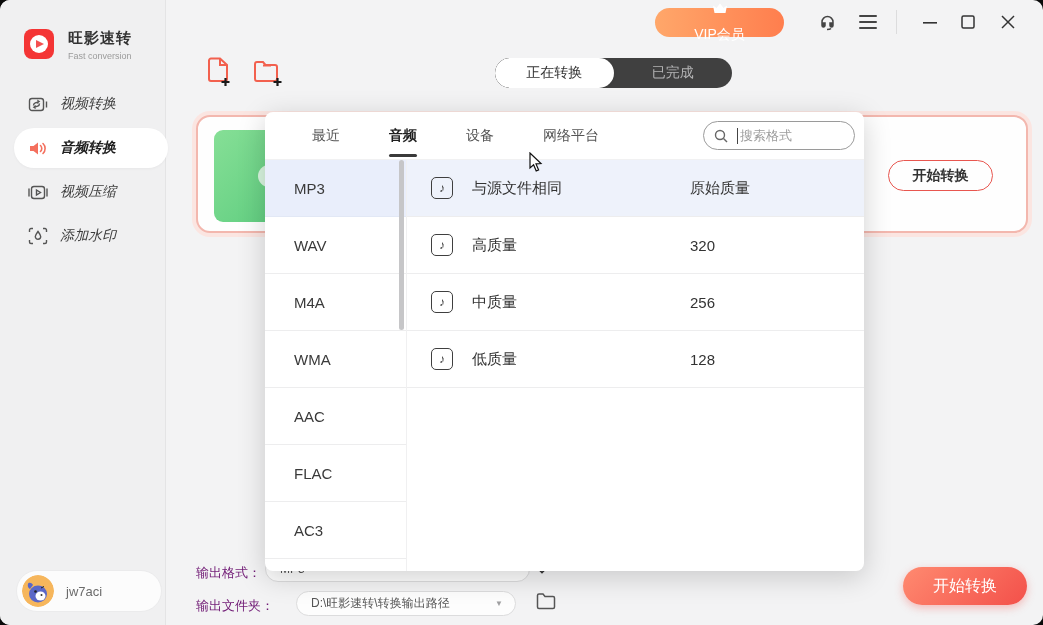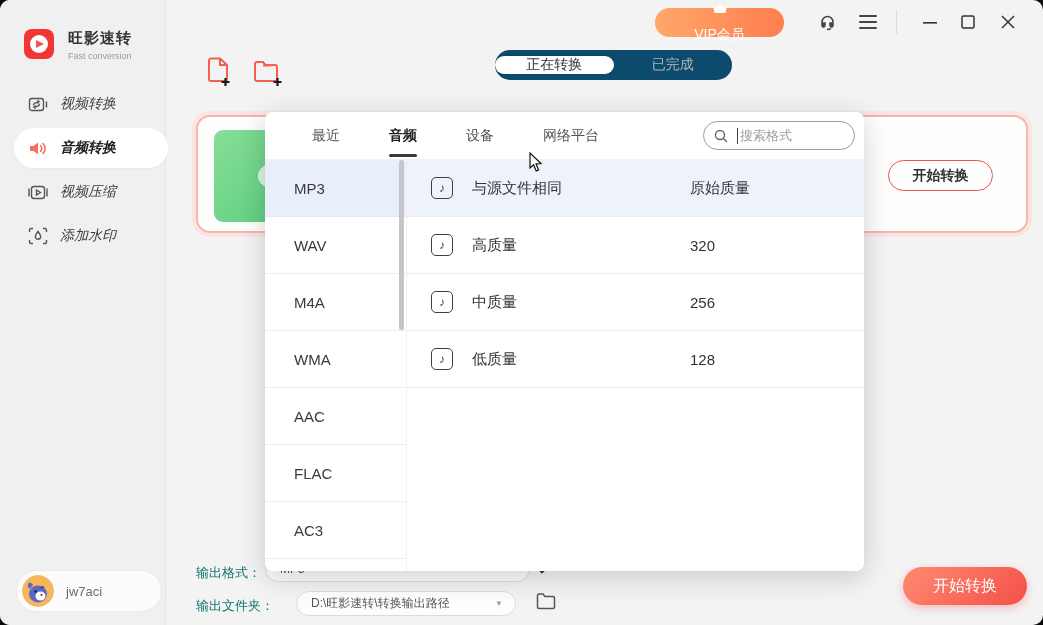--- a/index.html
+++ b/index.html
@@ -31,34 +31,34 @@
   .menu-item .mi-label { margin-left:12px; font-size:14px; color:#3c3c3c;font-style:italic; }
   .menu-item.active .mi-label { font-weight:bold; color:#1e1e1e; }
   .user-pill { position:absolute; left:16px; top:570px; width:146px; height:42px; background:#fcfcfc; border:1px solid #ebebec; border-radius:21px; display:flex; align-items:center; cursor:pointer; }
   .avatar { width:32px; height:32px; border-radius:50%; margin-left:5px; overflow:hidden; }
   .user-name { margin-left:12px; font-size:13px; color:#6b6b6b; }
 
   
   .main { position:absolute; left:182px; top:0; width:861px; height:625px; }
   .addfile-btn { position:absolute; left:24px; top:57px; width:26px; height:30px; cursor:pointer; }
   .addfolder-btn { position:absolute; left:71px; top:59px; width:30px; height:28px; cursor:pointer; }
-  .seg-tabs { position:absolute; left:313px; top:50px; width:237px; height:30px; background:#0c4a6e; border-radius:15px; display:flex; overflow:hidden;align-items:center; }
+  .seg-tabs { position:absolute; left:313px; top:58px; width:237px; height:30px; background:#404040; border-radius:15px; display:flex; overflow:hidden; }
   .seg { flex:1; display:flex; align-items:center; justify-content:center; font-size:14px; color:#b3b3b4; cursor:pointer; }
   .seg.active { background:#fff; border-radius:15px; color:#333; box-shadow:0 0 4px rgba(0,0,0,0.06); }
 
   .task-card { position:absolute; left:14px; top:115px; width:832px; height:118px; background:#fefefe;
     border:2px solid #f3b7ae; box-shadow:0 0 0 4px #fbe5e1; border-radius:14px; }
   .thumb { position:absolute; left:16px; top:13px; width:110px; height:92px; border-radius:9px;
     background:linear-gradient(135deg,#86df96,#55c97a); }
   .thumb-badge { position:absolute; left:44px; top:35px; width:22px; height:22px; border-radius:50%; background:#d9f6e0; }
   .convert-btn { position:absolute; left:690px; top:43px; width:105px; height:31px; border:1px solid #e8564f; border-radius:16px;
     background:transparent; font-size:14px; color:#333; display:flex; align-items:center; justify-content:center; cursor:pointer;font-weight:bold; }
 
   
-  .footer-label { position:absolute; font-size:13px; color:#0f766e; }
+  .footer-label { position:absolute; font-size:13px; color:#701a75; }
   .dd { position:absolute; background:#fdfdfd; border:1px solid #dcdcdd; border-radius:13px; display:flex; align-items:center; }
   .dd1 { left:83px; top:556px; width:265px; height:26px; }
   .dd1 .dd-text { margin-left:14px; font-size:12px; color:#555; }
   .dd2 { left:114px; top:591px; width:220px; height:25px; }
   .dd2 .dd-text { margin-left:14px; font-size:12px; color:#555; }
   .dd-arrow { position:absolute; right:12px; font-size:8px; color:#a0a0a2; }
   .chev-partial { position:absolute; left:353px; top:562px; }
   .folder-open-btn { position:absolute; left:354px; top:592px; width:20px; height:18px; cursor:pointer; }
   .start-all-btn { position:absolute; left:721px; top:567px; width:124px; height:38px; border-radius:19px;
     background:linear-gradient(135deg,#ff8a70,#f3504a); color:#fff; font-size:16px;

